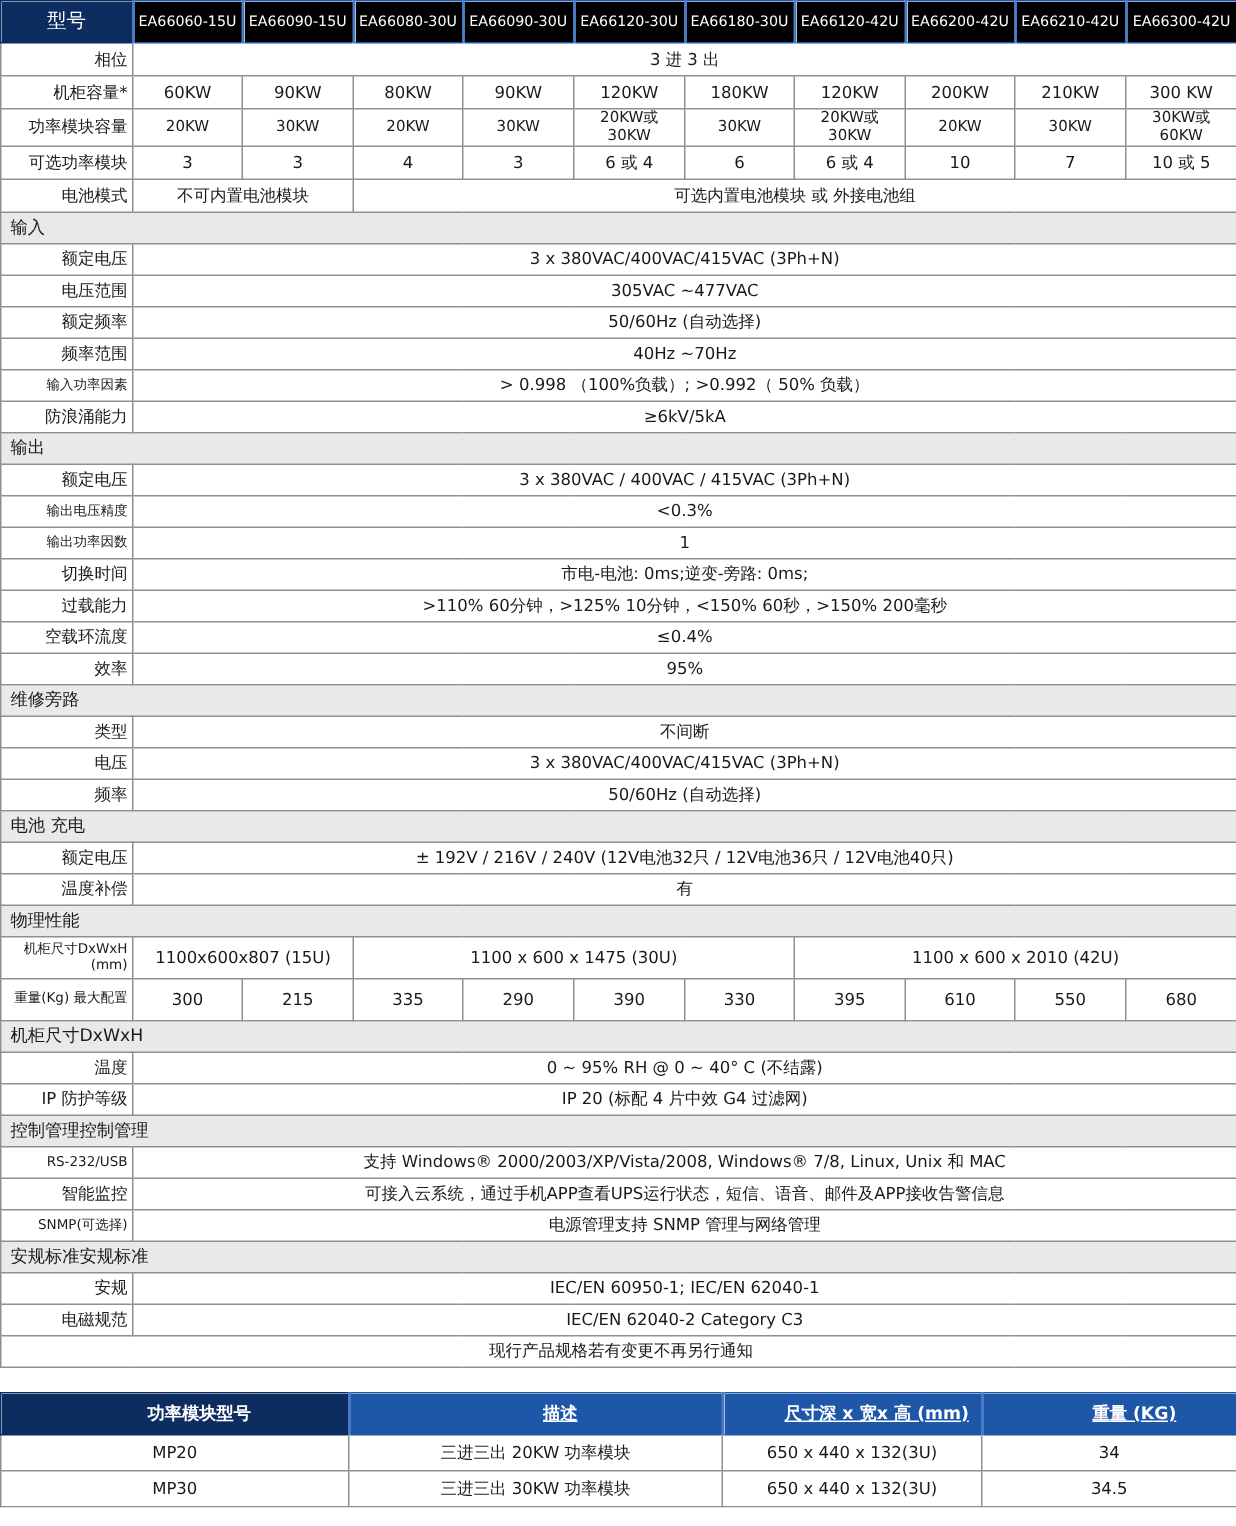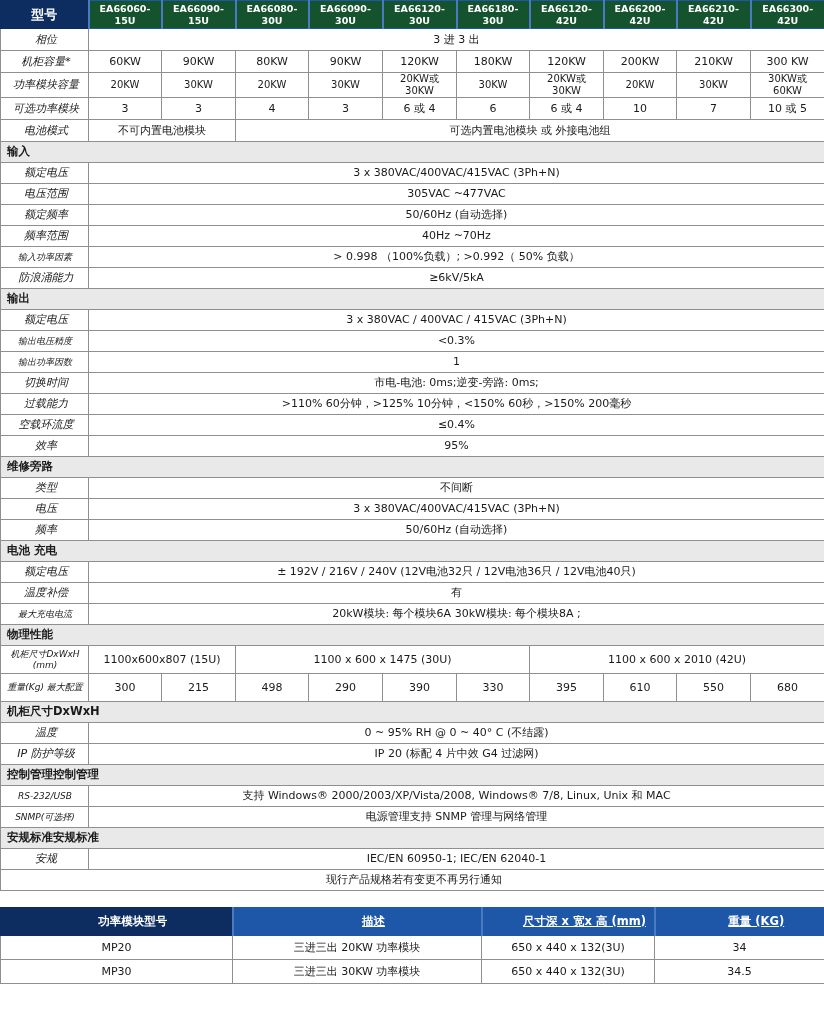--- a/index.html
+++ b/index.html
@@ -2,28 +2,28 @@
 <html><head>
 <meta charset="utf-8">
 <style>
   html,body{margin:0;padding:0;background:#ffffff;}
   body{width:824px;font-family:"DejaVu Sans","Liberation Sans",sans-serif;color:#1a1a1a;}
   .page{width:824px;}
   table{border-collapse:collapse;table-layout:fixed;width:824px;}
   td,th{border:1px solid #8f8f8f;font-size:11px;padding:0 3px;text-align:center;
         line-height:1.2;overflow:hidden;font-weight:normal;height:20px;}
   
-  .t1 th{height:27px;color:#ffffff;font-weight:bold;}
+  .t1 th{height:27px;color:#ffffff;font-weight:normal;}
   .t1 th.corner{background:#0d2c5f;font-size:13px;border-color:#0d2c5f;}
-  .t1 th.model{background:#14532d;font-size:9.5px;border-color:#1e57a8;
+  .t1 th.model{background:#000000;font-size:9.5px;border-color:#1e57a8;
                border-left:2px solid #4a7ac2;padding:0 1px;}
-  .t1 td.label{text-align:center;padding-left:6px;font-style:italic;}
+  .t1 td.label{text-align:right;padding-left:6px;}
   .t1 td.label.small{font-size:9px;padding-left:4px;}
   .t1 tr.blockA td{height:21px;}
-  .t1 tr.section td{background:#e9e9e9;text-align:left;font-weight:bold;
+  .t1 tr.section td{background:#e9e9e9;text-align:left;font-weight:normal;
                     font-size:11.5px;padding-left:6px;height:20px;}
   .t1 tr.tall td{height:27px;}
   .t1 tr.footer td{text-align:center;padding-left:6px;}
   
   .t2{margin-top:16px;}
   .t2 th{height:27px;color:#ffffff;font-weight:bold;font-size:11.5px;padding-left:36px;}
   .t2 th.corner{background:#0d2c5f;border-color:#0d2c5f;}
   .t2 th.blue{background:#1e57a8;border-color:#1e57a8;border-left:2px solid #4a7ac2;text-decoration:underline;}
   .t2 td{height:23px;}
 </style>
@@ -195,39 +195,35 @@
       <td colspan="11">电池 充电</td>
     </tr>
     <tr>
           <td class="label">额定电压</td>
           <td colspan="10">± 192V / 216V / 240V (12V电池32只 / 12V电池36只 / 12V电池40只)</td>
         </tr>
     <tr>
           <td class="label">温度补偿</td>
           <td colspan="10">有</td>
         </tr>
-    <tr>
-          <td class="label small">最大充电电流</td>
-          <td colspan="10">20kW模块: 每个模块6A    30kW模块: 每个模块8A ;</td>
-        </tr>
 
     <tr class="section">
       <td colspan="11">物理性能</td>
     </tr>
     <tr class="tall">
       <td class="label small">机柜尺寸DxWxH (mm)</td>
       <td colspan="2">1100x600x807 (15U)</td>
       <td colspan="4">1100 x 600 x 1475 (30U)</td>
       <td colspan="4">1100 x 600 x 2010 (42U)</td>
     </tr>
     <tr class="tall">
       <td class="label small">重量(Kg) 最大配置</td>
       <td>300</td>
       <td>215</td>
-      <td>498</td>
+      <td>335</td>
       <td>290</td>
       <td>390</td>
       <td>330</td>
       <td>395</td>
       <td>610</td>
       <td>550</td>
       <td>680</td>
     </tr>
 
     <tr class="section">
@@ -243,30 +239,38 @@
         </tr>
 
     <tr class="section">
       <td colspan="11">控制管理控制管理</td>
     </tr>
     <tr>
           <td class="label small">RS-232/USB</td>
           <td colspan="10">支持 Windows® 2000/2003/XP/Vista/2008, Windows® 7/8, Linux, Unix 和 MAC</td>
         </tr>
     <tr>
+          <td class="label">智能监控</td>
+          <td colspan="10">可接入云系统，通过手机APP查看UPS运行状态，短信、语音、邮件及APP接收告警信息</td>
+        </tr>
+    <tr>
           <td class="label small">SNMP(可选择)</td>
           <td colspan="10">电源管理支持 SNMP 管理与网络管理</td>
         </tr>
 
     <tr class="section">
       <td colspan="11">安规标准安规标准</td>
     </tr>
     <tr>
           <td class="label">安规</td>
           <td colspan="10">IEC/EN 60950-1; IEC/EN 62040-1</td>
+        </tr>
+    <tr>
+          <td class="label">电磁规范</td>
+          <td colspan="10">IEC/EN 62040-2 Category C3</td>
         </tr>
 
     <tr class="footer">
       <td colspan="11">现行产品规格若有变更不再另行通知</td>
     </tr>
   </tbody>
     </table>
 
   <table class="t2">
     <colgroup>

